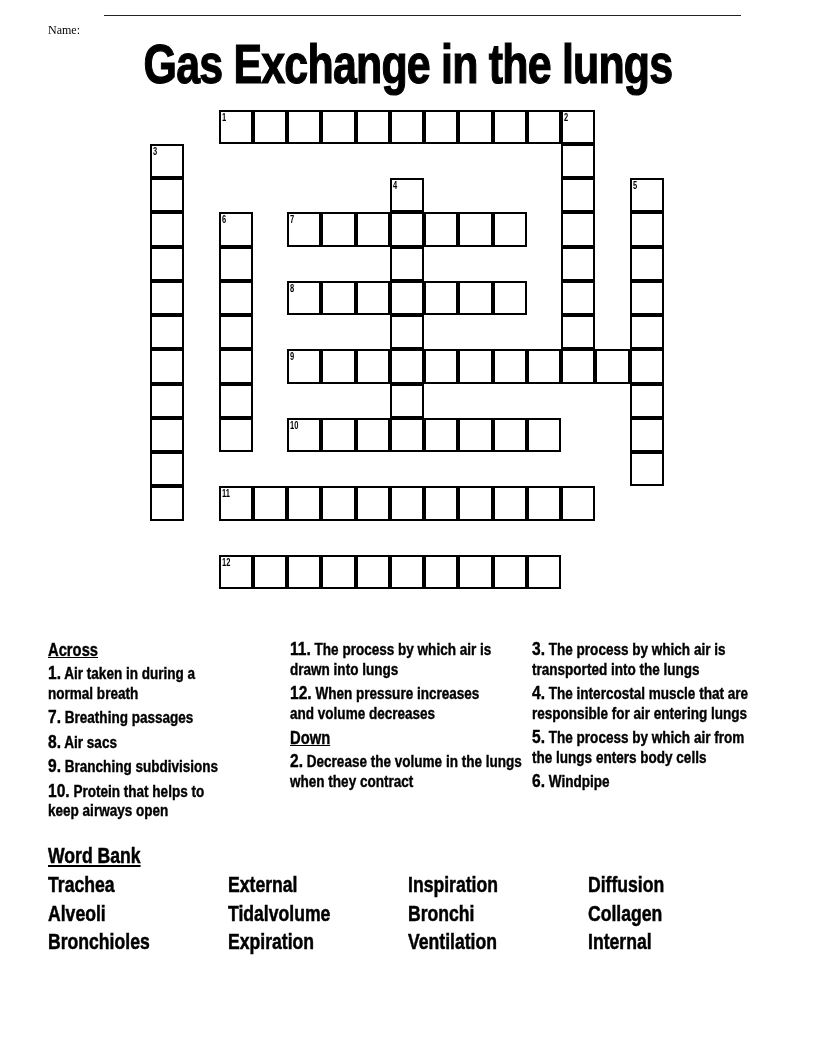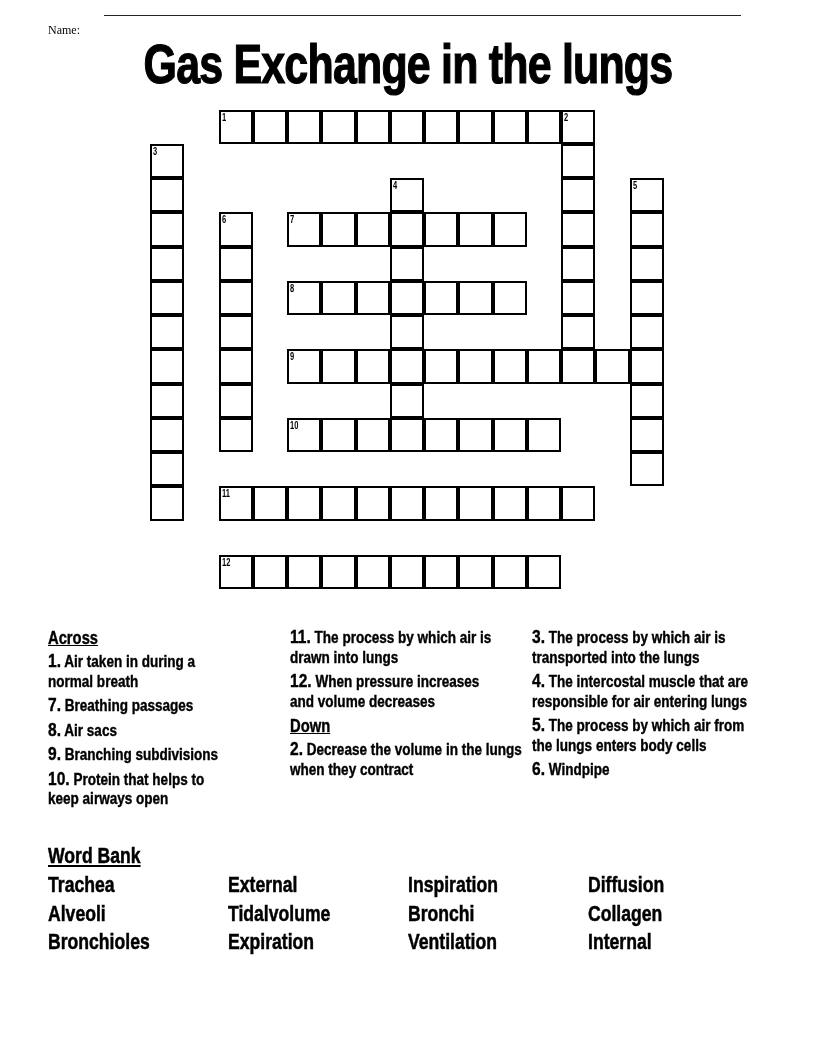--- a/index.html
+++ b/index.html
@@ -10,21 +10,21 @@
   .name-line { position: absolute; left: 56px; top: 15px; width: 637px; height: 0; border-bottom: 1px solid #222; }
 
   .title-wrap { position: absolute; left: 0; top: 34px; width: 816px; text-align: center; }
   .title { display: inline-block; font-family: "Liberation Sans", sans-serif; font-weight: bold; font-size: 55px; line-height: 60px; letter-spacing: -1px; transform: scaleX(0.78); transform-origin: center; white-space: nowrap; -webkit-text-stroke: 1.2px #000; }
 
   .grid { position: absolute; left: 0; top: 0; width: 816px; height: 620px; }
   .cell { position: absolute; width: 34.25px; height: 34.25px; box-sizing: border-box; border: 2px solid #000; margin-left: -1px; margin-top: -1px; background: #fff; }
   .cell .num { position: absolute; left: 1px; top: 0px; font-family: "Liberation Sans", sans-serif; font-weight: bold; font-size: 10px; line-height: 11px; transform: scaleX(0.75); transform-origin: left top; }
 
   .clues { position: absolute; top: 627px; font-family: "Liberation Sans", sans-serif; font-weight: bold; color: #000; }
-  .clue-col { position: absolute; top: 0; }
+  .clue-col { position: absolute; top: 12px; }
   .clue-head { font-size: 18px; line-height: 22px; text-decoration: underline; transform: scaleX(0.82); transform-origin: left top; white-space: nowrap; margin-bottom: 2px; -webkit-text-stroke: 0.4px #000; }
   .clue { font-size: 16.5px; line-height: 19.5px; margin-bottom: 4px; transform: scaleX(0.82); transform-origin: left top; -webkit-text-stroke: 0.4px #000; }
   .clue .cnum { font-size: 19px; }
 
   .wordbank-head { position: absolute; left: 48px; top: 843px; font-family: "Liberation Sans", sans-serif; font-weight: bold; font-size: 22px; line-height: 26px; text-decoration: underline; transform: scaleX(0.8); transform-origin: left top; white-space: nowrap; -webkit-text-stroke: 0.5px #000; }
   .word { position: absolute; font-family: "Liberation Sans", sans-serif; font-weight: bold; font-size: 22px; line-height: 26px; transform: scaleX(0.8); transform-origin: left top; white-space: nowrap; -webkit-text-stroke: 0.5px #000; }
 </style>
 </head>
 <body>
 

